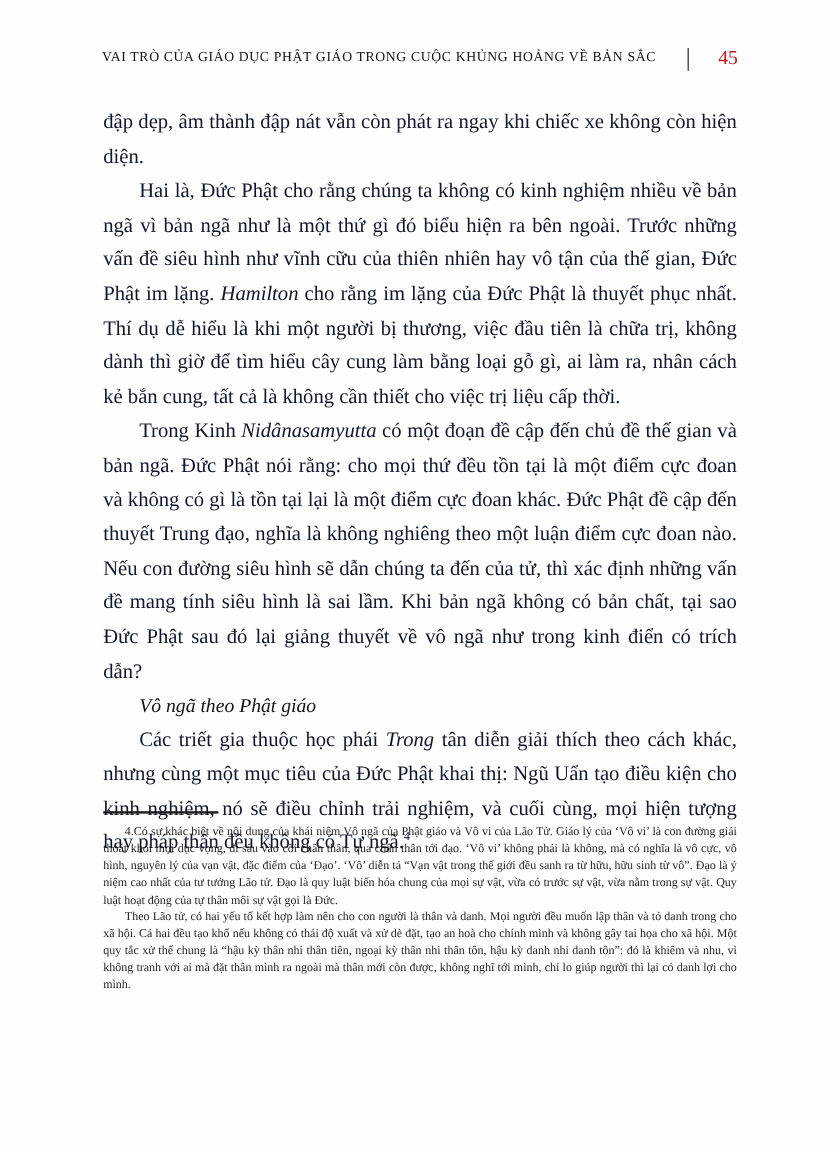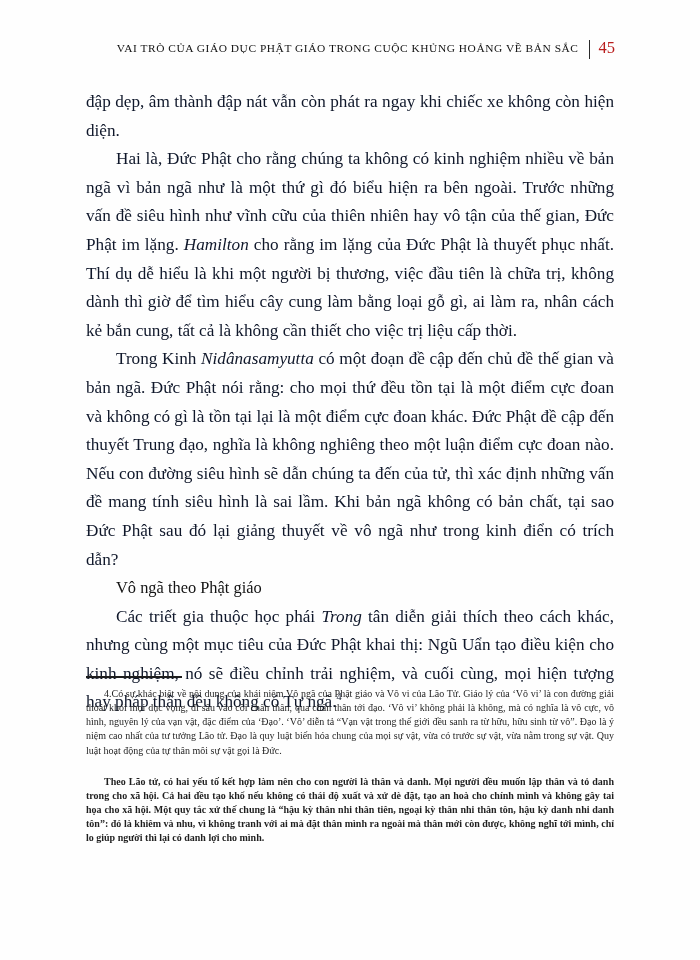--- a/index.html
+++ b/index.html
@@ -24,21 +24,21 @@
 
   
   .running-head {
     position: absolute;
     top: 38px;
     left: 85px;
     width: 530px;
     height: 22px;
     display: flex;
     align-items: center;
-    justify-content: flex-end;
+    justify-content: space-between;
   }
   .rh-title {
     font-variant: small-caps;
     text-transform: uppercase;
     font-size: 11.4px;
     letter-spacing: 0.55px;
     white-space: nowrap;
     color: #131313;
     line-height: 1;
   }
@@ -72,20 +72,21 @@
     hyphens: manual;
     color: #0f172a;
   }
   p.body.indent {
     text-indent: 30px;
   }
   .sub-head {
     margin: 0;
     font-size: 16.4px;
     line-height: 28.6px;
+    font-style: italic;
     text-indent: 30px;
     color: #131313;
   }
   i, .ital { font-style: italic; }
   sup {
     font-size: 60%;
     vertical-align: super;
     line-height: 0;
   }
 
@@ -103,21 +104,21 @@
     margin: 0 0 9px 0;
   }
   p.fn {
     margin: 0;
     font-size: 10px;
     line-height: 14.1px;
     text-align: justify;
     color: #1f1f1f;
     text-indent: 18px;
   }
-  p.fn + p.fn { margin-top: 17px; font-weight: bold; }
+  p.fn + p.fn { margin-top: 0; }
 </style>
 </head>
 <body>
 
 <div class="page">
 
   <div class="running-head">
     <span class="rh-title">VAI TRÒ CỦA GIÁO DỤC PHẬT GIÁO TRONG CUỘC KHỦNG HOẢNG VỀ BẢN SẮC</span>
     <span class="rh-rule"></span>
     <span class="rh-folio">45</span>

